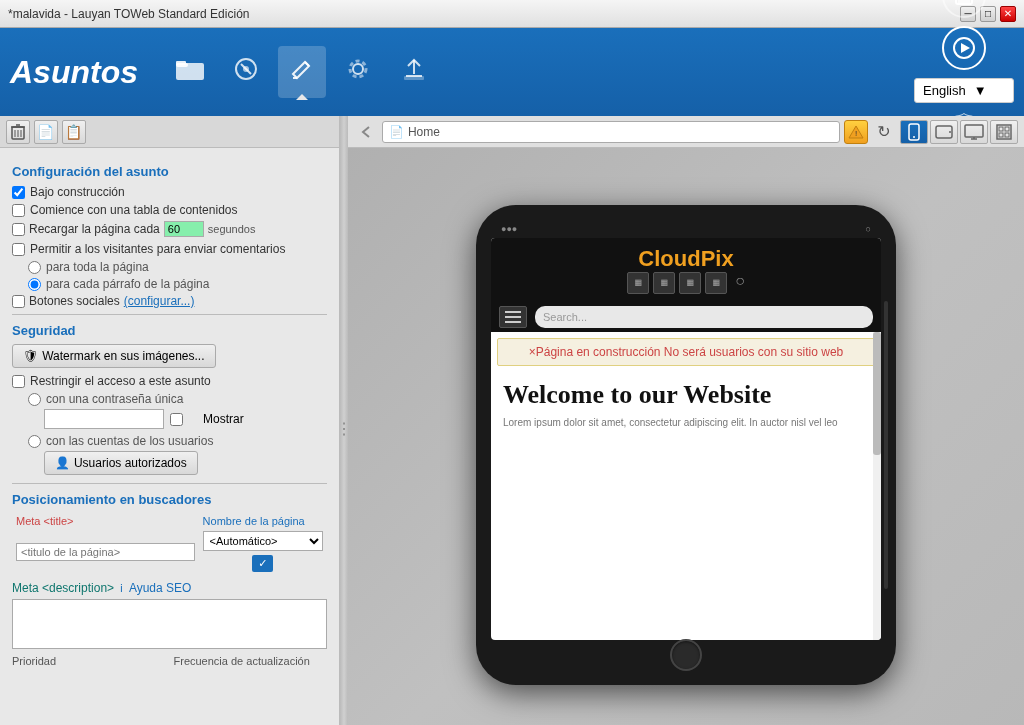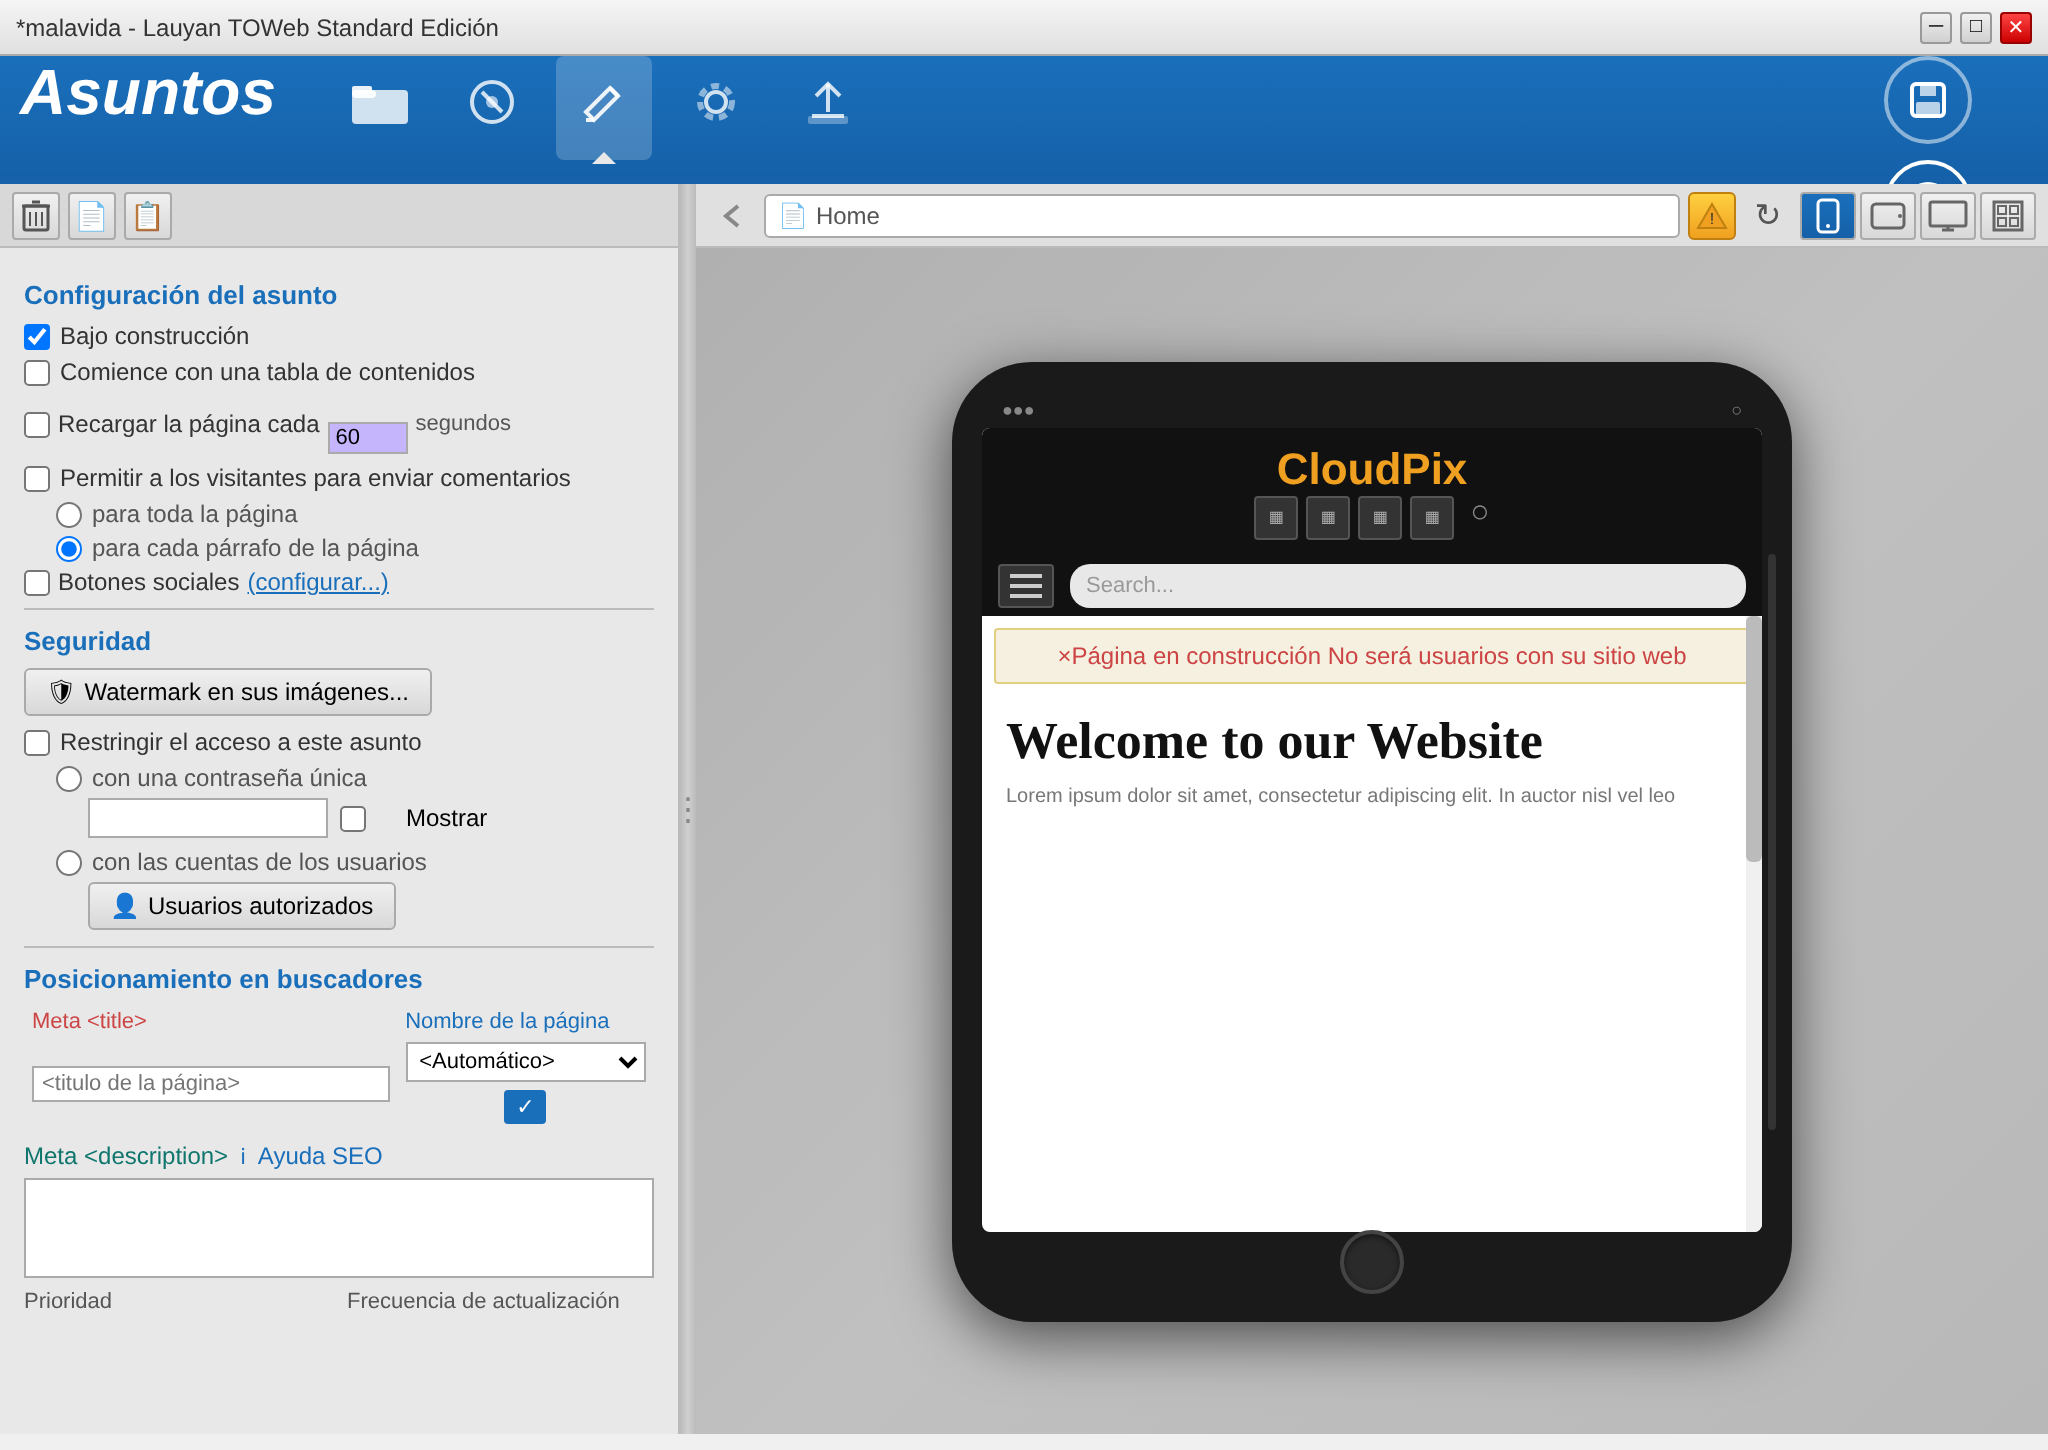--- a/index.html
+++ b/index.html
@@ -21,23 +21,23 @@
       width: 16px; height: 16px; border-radius: 2px;
       display: flex; align-items: center; justify-content: center;
       font-size: 10px; cursor: pointer; border: 1px solid #999;
       background: linear-gradient(to bottom, #f0f0f0, #d0d0d0);
     }
     .title-bar-controls span.close { background: linear-gradient(to bottom, #f44, #c00); color: white; border-color: #900; }
 
     
     .main-toolbar {
       background: linear-gradient(to bottom, #1a6fbb, #1560a8);
-      height: 64px;
-      display: flex;
-      align-items: flex-start;
+      height: 88px;
+      display: flex;
+      align-items: center;
       padding: 0 10px;
       gap: 8px;
     }
     .app-title {
       font-size: 32px;
       font-weight: bold;
       color: white;
       margin-right: 20px;
       font-style: italic;
     }
@@ -140,21 +140,21 @@
       display: flex; align-items: center; margin-bottom: 5px; gap: 4px;
     }
     .form-row label { font-size: 12px; color: #333; }
     .checkbox-row {
       display: flex; align-items: center; margin-bottom: 4px; gap: 5px;
     }
     .checkbox-row input[type=checkbox] { margin: 0; }
     .checkbox-row label { font-size: 12px; color: #333; }
     .number-input {
       width: 40px; padding: 1px 3px; font-size: 11px;
-      border: 1px solid #aaa; background: #c4b5fd; margin-top: 14px;
+      border: 1px solid #aaa; background: #86efac;
     }
     .unit-label { font-size: 11px; color: #555; }
     .radio-row {
       display: flex; align-items: center; margin-left: 16px; margin-bottom: 3px; gap: 5px;
     }
     .radio-row input[type=radio] { margin: 0; }
     .radio-row label { font-size: 12px; color: #555; }
     .link-text { color: #1a6fbb; text-decoration: underline; cursor: pointer; font-size: 12px; }
 
     .section-divider {

